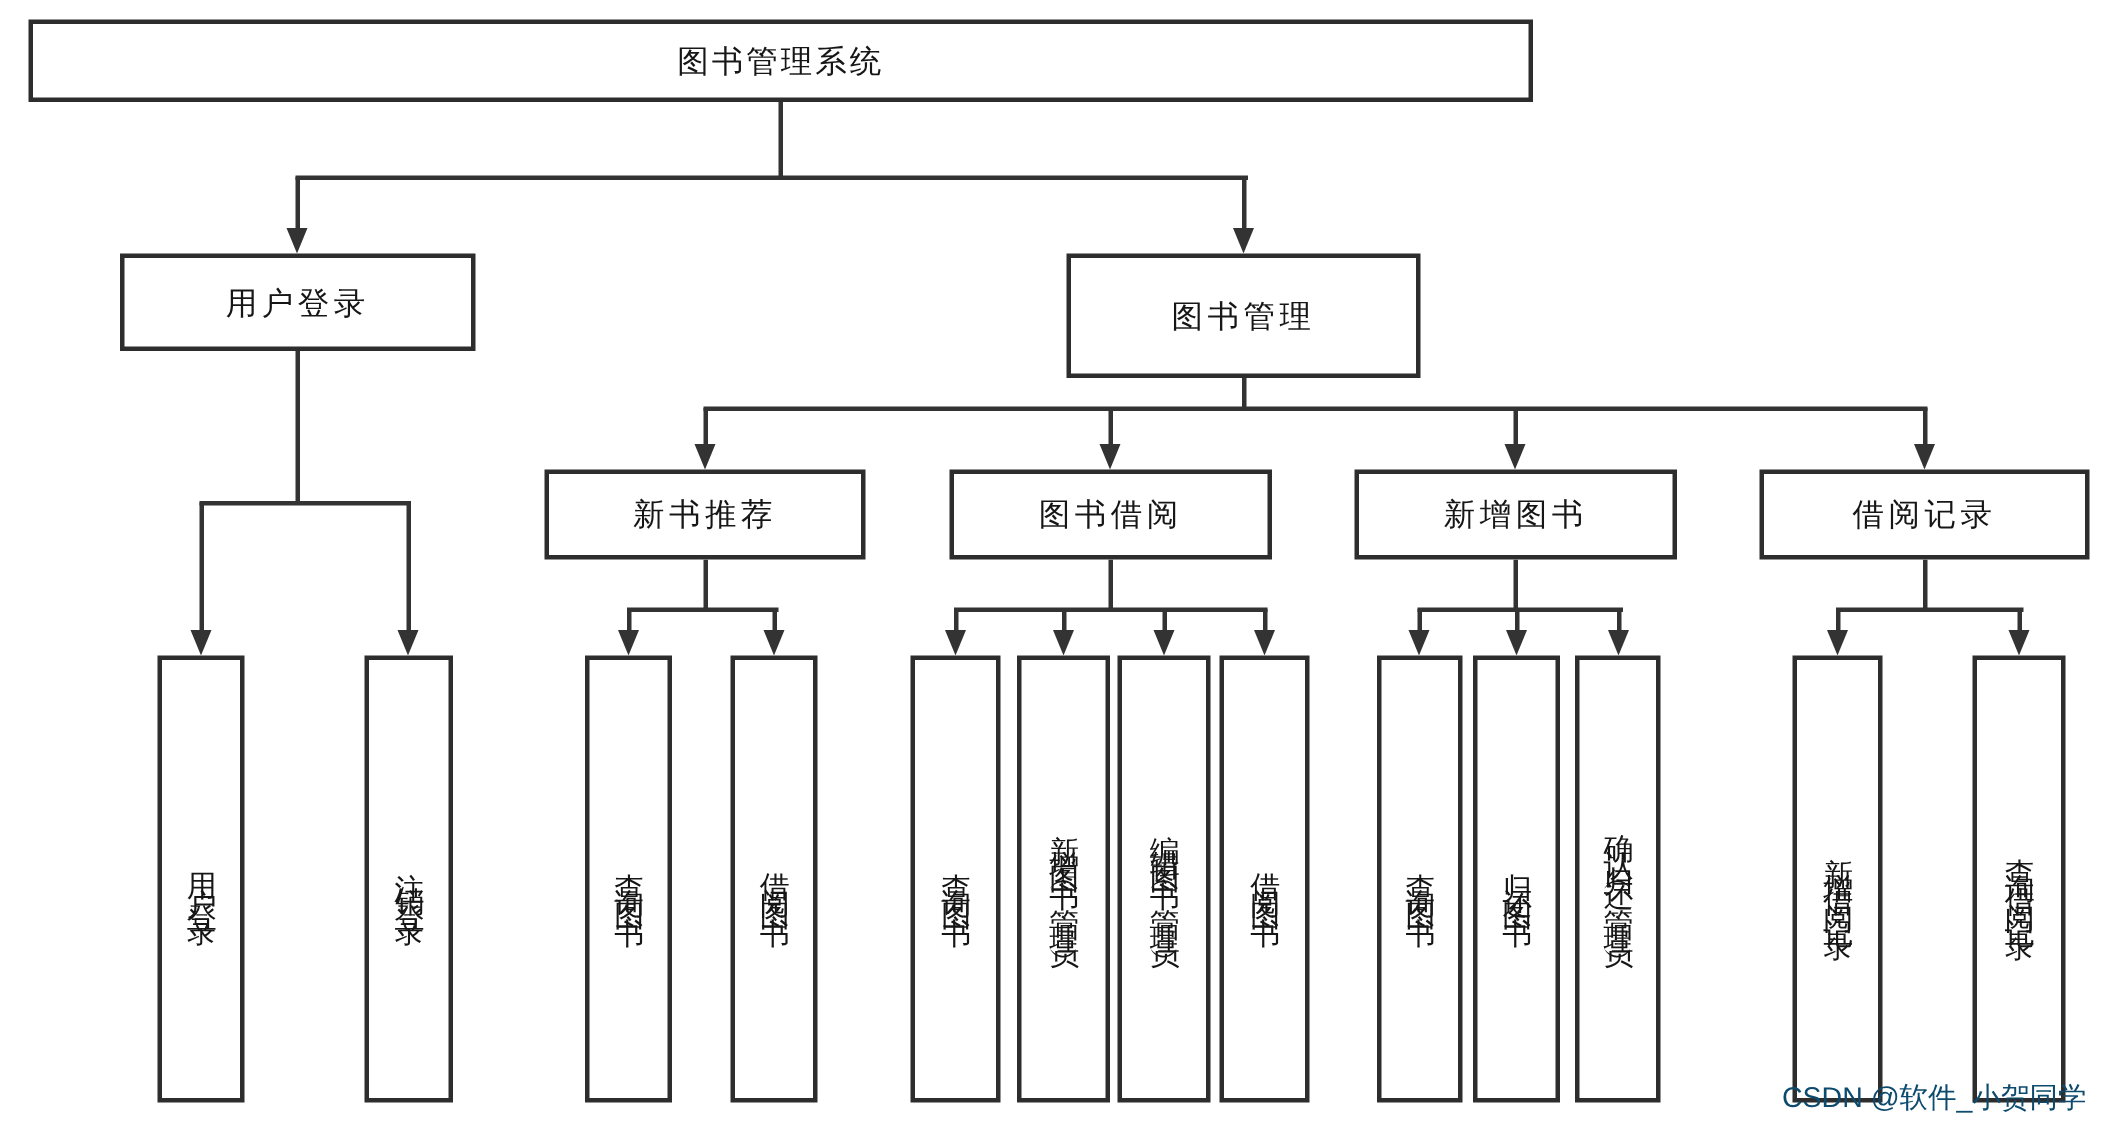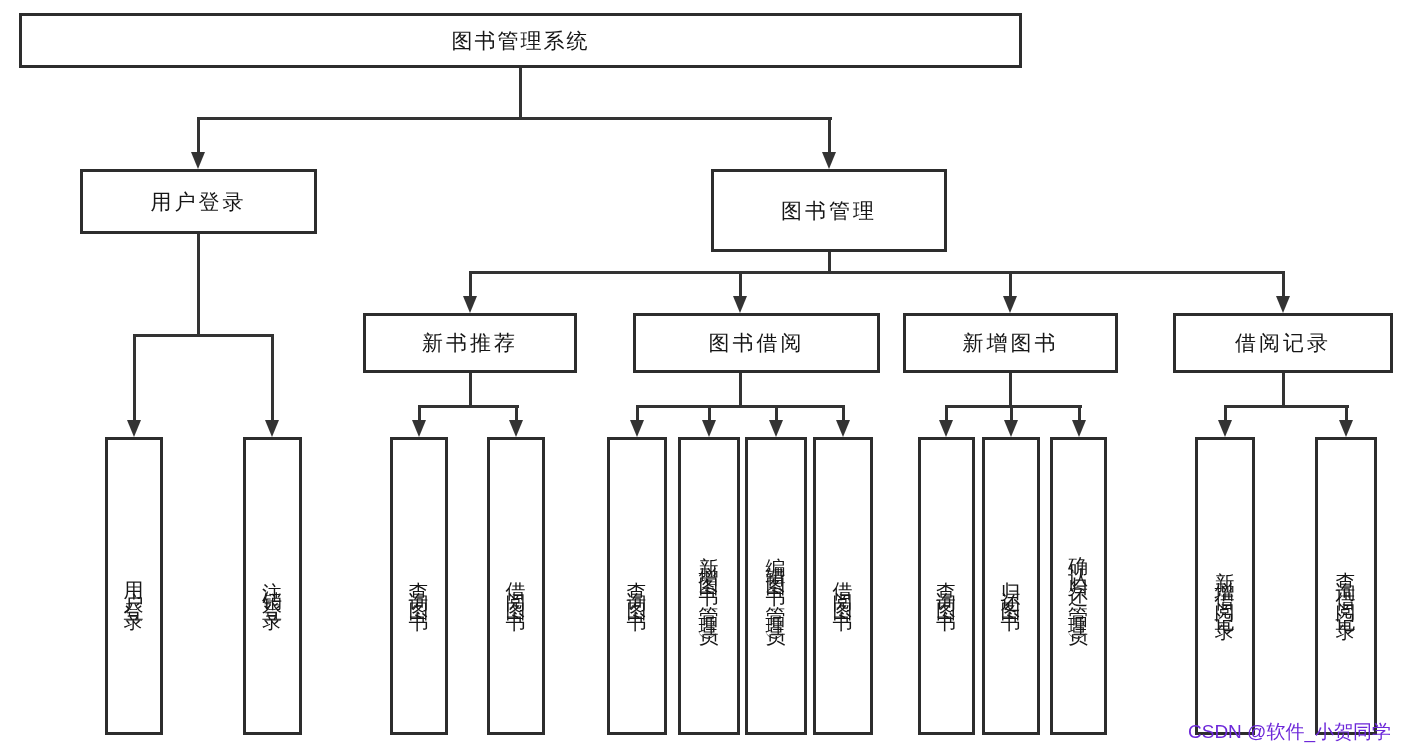--- a/index.html
+++ b/index.html
@@ -21,21 +21,21 @@
   .hline,.vline{position:absolute;background:#333333;}
   .hline{height:3px;}
   .vline{width:3px;}
   .ah{
     position:absolute;width:0;height:0;
     border-left:7px solid transparent;border-right:7px solid transparent;
     border-top:17px solid #333333;
   }
   .watermark{
     position:absolute;left:1188px;top:719px;width:215px;
-    font-size:19px;color:#6d28d9;white-space:nowrap;z-index:5;
+    font-size:19px;color:#0c4a6e;white-space:nowrap;z-index:5;
   }
 </style>
 </head>
 <body>
 
 <div id="canvas">
 
   <div class="vline" style="left:518.5px;top:68px;height:50px;"></div>
   <div class="hline" style="left:196.5px;top:116.5px;width:635px;"></div>
   <div class="vline" style="left:196.5px;top:118px;height:34px;"></div>
@@ -102,21 +102,21 @@
   <div class="node h" style="left:80px;top:169px;width:237px;height:65px;">
     <span>用户登录</span>
   </div>
   <div class="node h" style="left:711px;top:169px;width:236px;height:83px;">
     <span>图书管理</span>
   </div>
 
   <div class="node h" style="left:363px;top:313px;width:214px;height:60px;">
     <span>新书推荐</span>
   </div>
-  <div class="node h" style="left:633px;top:313px;width:247px;height:60px;">
+  <div class="node h" style="left:633px;top:313px;width:215px;height:60px;">
     <span>图书借阅</span>
   </div>
   <div class="node h" style="left:903px;top:313px;width:215px;height:60px;">
     <span>新增图书</span>
   </div>
   <div class="node h" style="left:1173px;top:313px;width:220px;height:60px;">
     <span>借阅记录</span>
   </div>
 
   <div class="node v" style="left:105px;top:437px;width:58px;height:298px;">

